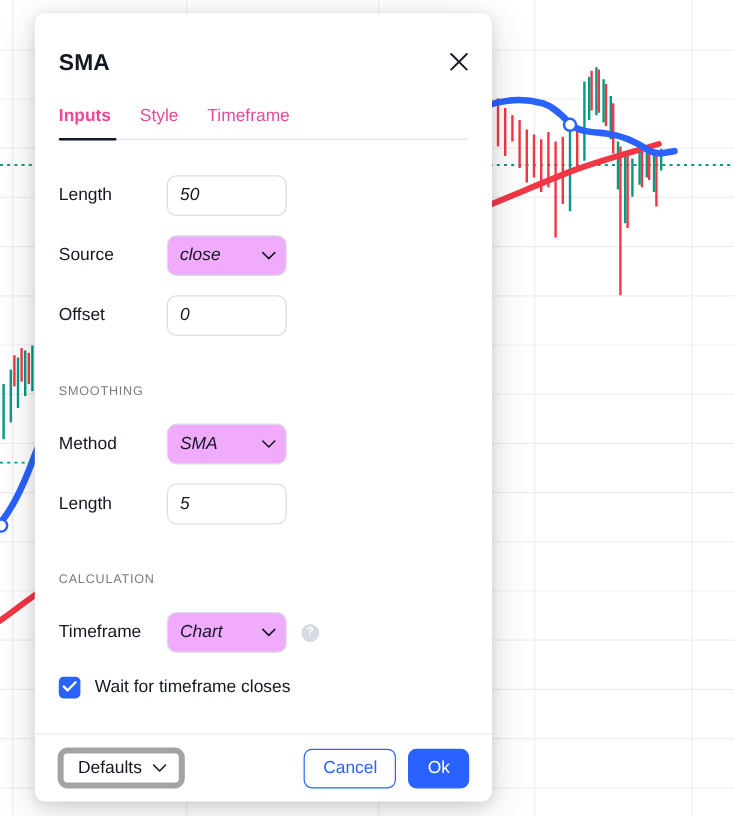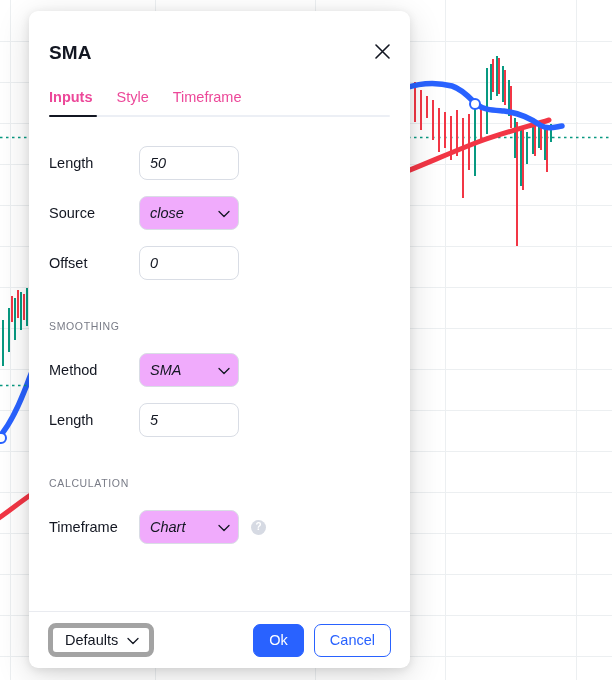--- a/index.html
+++ b/index.html
@@ -298,31 +298,41 @@
         <span class="sel-text">Chart</span>
         <span class="chev">
           <svg width="12" height="8" viewBox="0 0 12 8" xmlns="http://www.w3.org/2000/svg">
             <path d="M1 1.5 L6 6.5 L11 1.5" fill="none" stroke="#131722" stroke-width="1.3" stroke-linecap="round" stroke-linejoin="round"></path>
           </svg>
         </span>
       </div>
       <div class="help-icon">?</div>
     </div>
 
+    <div class="check-row" style="margin-top:17px;">
+      <div class="checkbox">
+        <span>
+          <svg width="12" height="10" viewBox="0 0 12 10" xmlns="http://www.w3.org/2000/svg">
+            <path d="M1 5 L4.3 8.3 L11 1.5" fill="none" stroke="#ffffff" stroke-width="1.9" stroke-linecap="round" stroke-linejoin="round"></path>
+          </svg>
+        </span>
+      </div>
+      <div class="check-label">Wait for timeframe closes</div>
+    </div>
 
   </div>
 
   <div class="dlg-footer">
     <div class="defaults-btn">
       <span class="lbl">Defaults</span>
       <span class="chev">
         <svg width="12" height="8" viewBox="0 0 12 8" xmlns="http://www.w3.org/2000/svg">
           <path d="M1 1.5 L6 6.5 L11 1.5" fill="none" stroke="#131722" stroke-width="1.3" stroke-linecap="round" stroke-linejoin="round"></path>
         </svg>
       </span>
     </div>
     <div class="footer-right">
+      <div class="btn btn-cancel">Cancel</div>
       <div class="btn btn-ok">Ok</div>
-      <div class="btn btn-cancel">Cancel</div>
     </div>
   </div>
 
 </div>
 
 </body></html>

